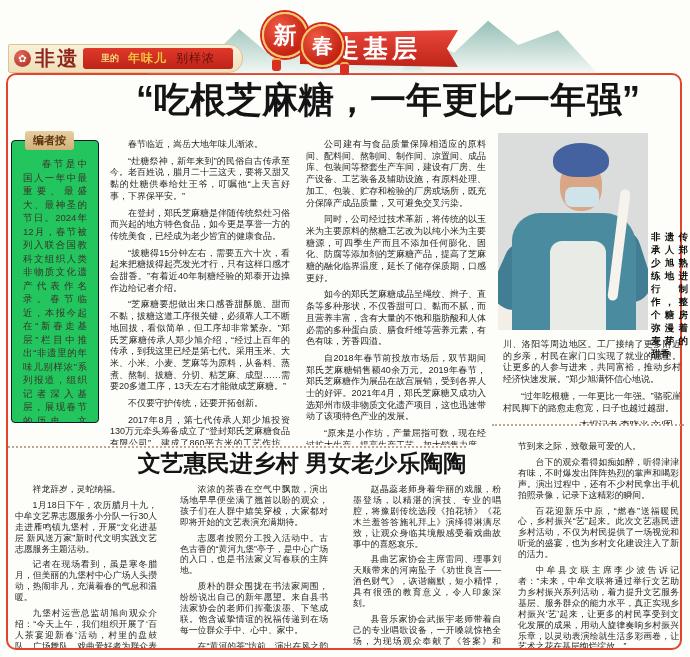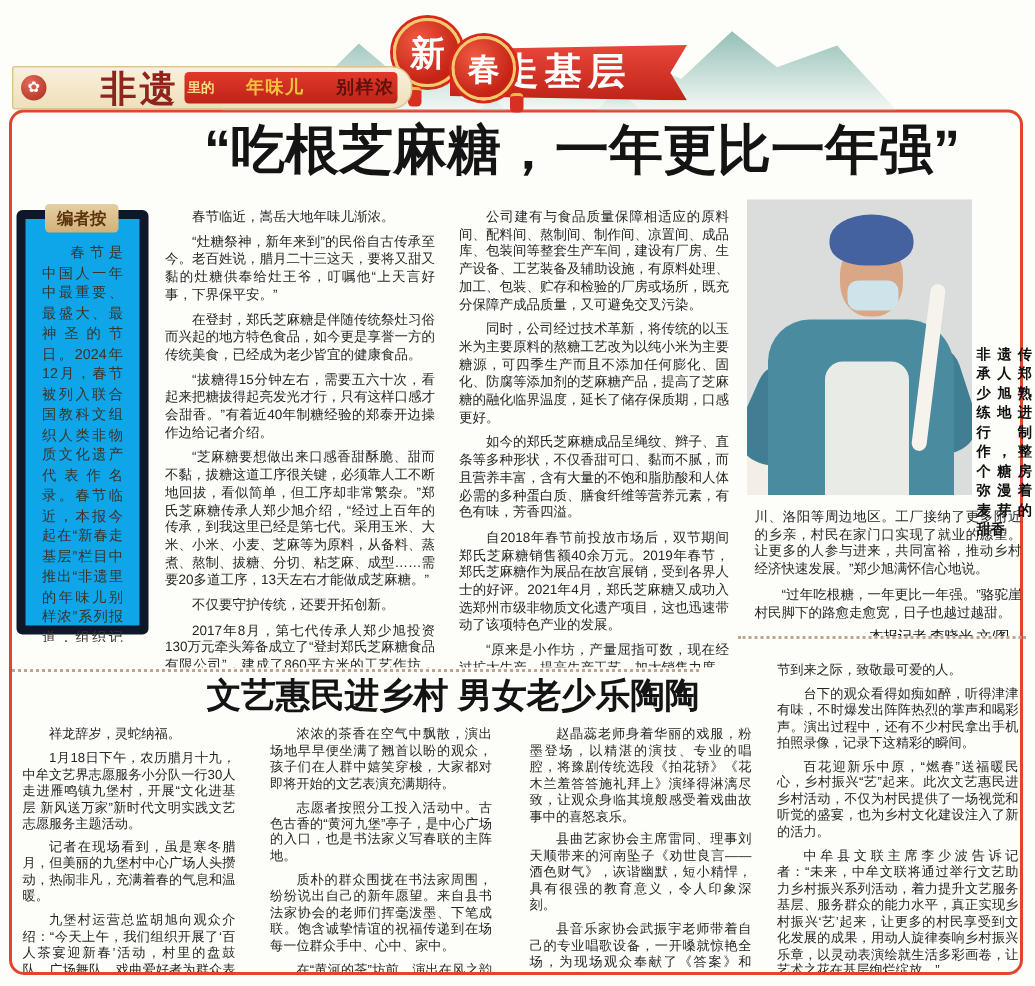--- a/index.html
+++ b/index.html
@@ -43,37 +43,37 @@
     border-top:2px solid #f0b74a; }
   .l1 { left:272px; top:58px; } .l2 { left:340px; top:62px; }
 
   
   .badge { left:8px; top:44px; height:27px; display:flex; align-items:center;
     background:linear-gradient(#f8f0da,#efe0bc); border:1px solid #dcc48f;
     border-radius:2px 14px 14px 2px; padding:0 9px 0 5px; gap:4px; }
   .seal { width:17px; height:17px; border-radius:50%;
     background:radial-gradient(circle at 35% 30%, #e26a5a, #a92c1b);
     color:#fff; font-size:10px; line-height:17px; text-align:center; }
-  .feiyi { font-family:Liberation Serif, serif; font-size:24px; font-weight:bold;
-    color:#8e241c; letter-spacing:2px;margin-left:32px; }
+  .feiyi { font-family:Liberation Serif, serif; font-size:20px; font-weight:bold;
+    color:#8e241c; letter-spacing:2px; }
   .badge-red { background:linear-gradient(#e0392b,#bf2318); border-radius:3px;
-    height:21px; display:flex; align-items:center; padding:0 2px; gap:21px; }
+    height:21px; display:flex; align-items:center; padding:0 18px; gap:9px; }
   .lide { color:#f7d97e; font-size:9px; font-weight:bold; }
   .nwr { color:#f2c23e; font-size:12px; font-weight:bold; letter-spacing:1px; }
-  .bie { color:#5f120c; font-size:12px; font-weight:bold; letter-spacing:1px; }
+  .bie { color:#5f120c; font-size:12px; font-weight:normal; letter-spacing:1px; }
 
   
   .headline { left:90px; top:76px; width:596px; text-align:center;
     font-size:36px; font-weight:bold; color:#141414; }
   .bh { left:98px; top:448px; width:408px; text-align:center; white-space:nowrap;
     font-size:23px; font-weight:bold; color:#141414; }
 
   
   .ed-box { left:11px; top:140px; width:88px; height:283px;
-    background:#0ea5e9; border:6px solid #0f172a; border-radius:4px; box-sizing:border-box; }
+    background:#22c55e; border:1px solid #0f172a; border-radius:4px; box-sizing:border-box; }
   .ed-tab { position:absolute; top:-10px; left:13px;
     background:linear-gradient(#e6cfa2,#d2b178); color:#5c3410; font-weight:bold;
     font-size:11px; padding:2px 8px; border-radius:3px; }
   .ed-text { padding:11px 6px 4px; font-size:9.5px; line-height:13.5px;
     text-align:justify; color:#3c3329; text-indent:2em; height:262px; overflow:hidden; }
 
   
   .mcol { font-size:9px; line-height:11.7px; text-align:justify; color:#262626; overflow:hidden; }
   .mcol p, .bcol p, .ed-text { margin:5px; }
   .mcol p, .bcol p { text-indent:2em; }

